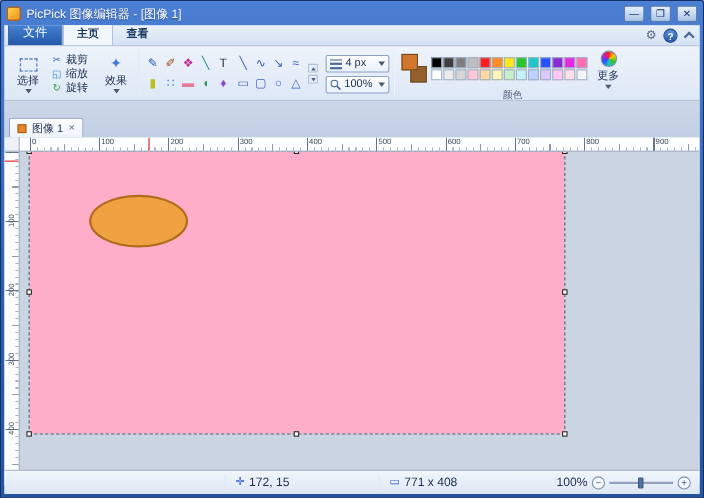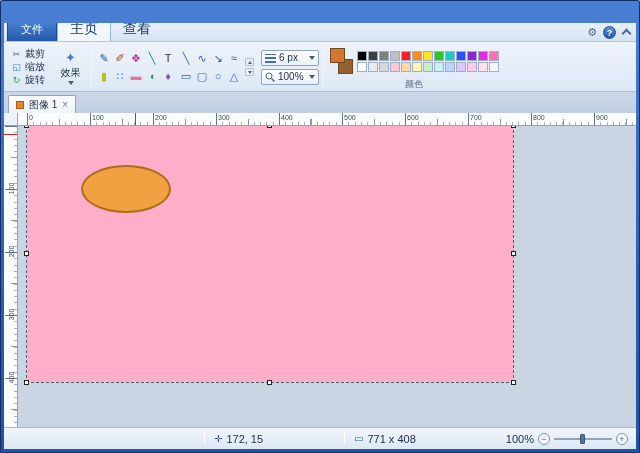--- a/index.html
+++ b/index.html
@@ -21,21 +21,21 @@
             border:1px solid #5a7aa8; border-radius:2px; }
 
   
   .content { position:absolute; left:3px; right:3px; top:22px; bottom:3px; background:#e4ecf8; overflow:hidden; }
 
   
   .menubar { position:relative; height:19px; background:linear-gradient(180deg,#e9f0fa,#d5e2f3);
              border-bottom:1px solid #b9c6da; display:flex; align-items:flex-end; padding-left:3px; }
   .file-btn { background:linear-gradient(180deg,#4a86d8,#2358a8); color:#fff; font-size:11px;
               padding:2px 13px 4px; border-radius:3px 3px 0 0; border:1px solid #1c4a90; border-bottom:none; }
-  .rtab { font-size:14px; color:#16365e; padding:2px 12px 3px; }
+  .rtab { font-size:10px; color:#16365e; padding:2px 12px 3px;font-weight:bold; }
   .rtab.active { background:#f2f7fd; border:1px solid #9fb4d0; border-bottom:none; border-radius:3px 3px 0 0; }
   .mb-icons { position:absolute; right:6px; top:2px; display:flex; gap:6px; align-items:center; }
   .gear { font-size:11px; color:#5a6a80; line-height:14px; }
   .helpbtn { width:13px; height:13px; border-radius:50%; background:linear-gradient(180deg,#5a92dd,#2358a8);
              color:#fff; font-size:9px; font-weight:bold; text-align:center; line-height:13px; border:1px solid #1c4a90; }
   .chev-up { width:8px; height:8px; position:relative; }
   .chev-up::before { content:""; position:absolute; left:1px; top:2px; width:5px; height:5px;
                      border-left:2px solid #4a6a9a; border-top:2px solid #4a6a9a; transform:rotate(45deg); }
 
   
@@ -78,21 +78,21 @@
   .cswatch.fg { left:2px; top:2px; z-index:2; }
   .cswatch.bg { left:10px; top:13px; z-index:1; }
   .palette { display:grid; grid-template-columns:repeat(13,11px); grid-auto-rows:11px; align-content:center; }
   .swatch { width:10px; height:10px; border:1px solid #9fb0c4; }
   .morebtn { width:32px; display:flex; flex-direction:column; align-items:center; gap:1px; padding-top:2px; }
   .wheel { width:15px; height:15px; border-radius:50%; border:1px solid #8090a8;
            background:conic-gradient(#ff2020,#ffd000,#30c030,#20c8c8,#2050ff,#c020c0,#ff2020); }
   .morebtn .blabel { font-size:10px; color:#1c2c4c; }
 
   
-  .tabbar { height:21px; background:linear-gradient(180deg,#ccd7e8,#c2cfe3); display:flex; align-items:flex-end; padding-left:4px;text-align:center; }
+  .tabbar { height:33px; background:linear-gradient(180deg,#ccd7e8,#c2cfe3); display:flex; align-items:flex-end; padding-left:4px;text-align:center; }
   .doctab { height:18px; background:linear-gradient(180deg,#fbfcfe,#eef3fa); border:1px solid #93a4bd;
             border-bottom:none; border-radius:2px 2px 0 0; display:flex; align-items:center; gap:5px; padding:0 7px; }
   .doctab-icon { width:8px; height:8px; background:#e4862c; border:1px solid #b05c10; }
   .doctab-label { font-size:10px; color:#1c2c4c; white-space:nowrap; }
   .doctab-close { font-size:10px; color:#6a7a92; line-height:10px; }
 
   
   .workspace { position:relative; height:316px; background:#cbd4e2; }
   .corner { position:absolute; left:0; top:0; width:14px; height:13px; background:#eef2f8;
             border-right:1px solid #93a2b8; border-bottom:1px solid #93a2b8; }
@@ -134,38 +134,51 @@
   .slider { width:58px; height:12px; position:relative; }
   .slider-track { position:absolute; left:0; right:0; top:5px; height:2px; background:#93a2b8; }
   .slider-thumb { position:absolute; left:26px; top:1px; width:5px; height:10px; background:#54749e;
                   border:1px solid #3a567e; border-radius:1px; }
 </style>
 </head>
 <body>
 
 <div class="app">
 
+  <div class="titlebar">
+    <div class="app-icon"></div>
+    <div class="title-text">PicPick 图像编辑器 - [图像 1]</div>
+    <div class="title-spacer"></div>
+    <div class="winbtn">—</div>
+    <div class="winbtn">❐</div>
+    <div class="winbtn">✕</div>
+  </div>
 
   <div class="content">
 
     <div class="menubar">
       <div class="file-btn">文件</div>
       <div class="rtab active">主页</div>
       <div class="rtab">查看</div>
       <div class="mb-icons">
         <span class="gear">⚙</span>
         <span class="helpbtn">?</span>
         <span class="chev-up"></span>
       </div>
     </div>
 
     <div class="ribbon">
 
       <div class="rgroup">
         <div class="rgroup-body">
+          <div class="bigbtn">
+            <div class="dashed-box"></div>
+            <div class="blabel">选择</div>
+            <div class="darr"></div>
+          </div>
           <div class="minicol">
             <div class="minibtn">
               <span class="micon crop">✂</span>
               <span class="mlabel">裁剪</span>
             </div>
             <div class="minibtn">
               <span class="micon resize">◱</span>
               <span class="mlabel">缩放</span>
             </div>
             <div class="minibtn">
@@ -225,21 +238,21 @@
               </div>
           </div>
           <div class="rsep"></div>
           <div class="dropstack">
             <div class="dropbox">
               <svg width="11" height="10">
                 <rect x="0" y="1" width="11" height="1" fill="#4a6a9a"></rect>
                 <rect x="0" y="4" width="11" height="2" fill="#4a6a9a"></rect>
                 <rect x="0" y="8" width="11" height="3" fill="#4a6a9a"></rect>
               </svg>
-              <span class="dval">6 px</span>
+              <span class="dval">4 px</span>
               <span class="darr"></span>
             </div>
             <div class="dropbox">
               <svg width="10" height="10">
                 <circle cx="4" cy="4" r="3" fill="none" stroke="#4a6a9a"></circle>
                 <line x1="6.5" y1="6.5" x2="9.5" y2="9.5" stroke="#4a6a9a" stroke-width="1.5"></line>
               </svg>
               <span class="dval">100%</span>
               <span class="darr"></span>
             </div>
@@ -277,20 +290,25 @@
               <span class="swatch" style="background: rgb(255, 215, 165);"></span>
               <span class="swatch" style="background: rgb(255, 245, 180);"></span>
               <span class="swatch" style="background: rgb(200, 240, 200);"></span>
               <span class="swatch" style="background: rgb(200, 240, 250);"></span>
               <span class="swatch" style="background: rgb(190, 210, 255);"></span>
               <span class="swatch" style="background: rgb(220, 200, 250);"></span>
               <span class="swatch" style="background: rgb(255, 200, 240);"></span>
               <span class="swatch" style="background: rgb(255, 225, 235);"></span>
               <span class="swatch" style="background: rgb(245, 245, 245);"></span>
             </div>
+          <div class="morebtn">
+            <div class="wheel"></div>
+            <div class="blabel">更多</div>
+            <div class="darr"></div>
+          </div>
         </div>
         <div class="rgroup-label">颜色</div>
       </div>
 
     </div>
 
     <div class="tabbar">
       <div class="doctab">
         <span class="doctab-icon"></span>
         <span class="doctab-label">图像 1</span>

